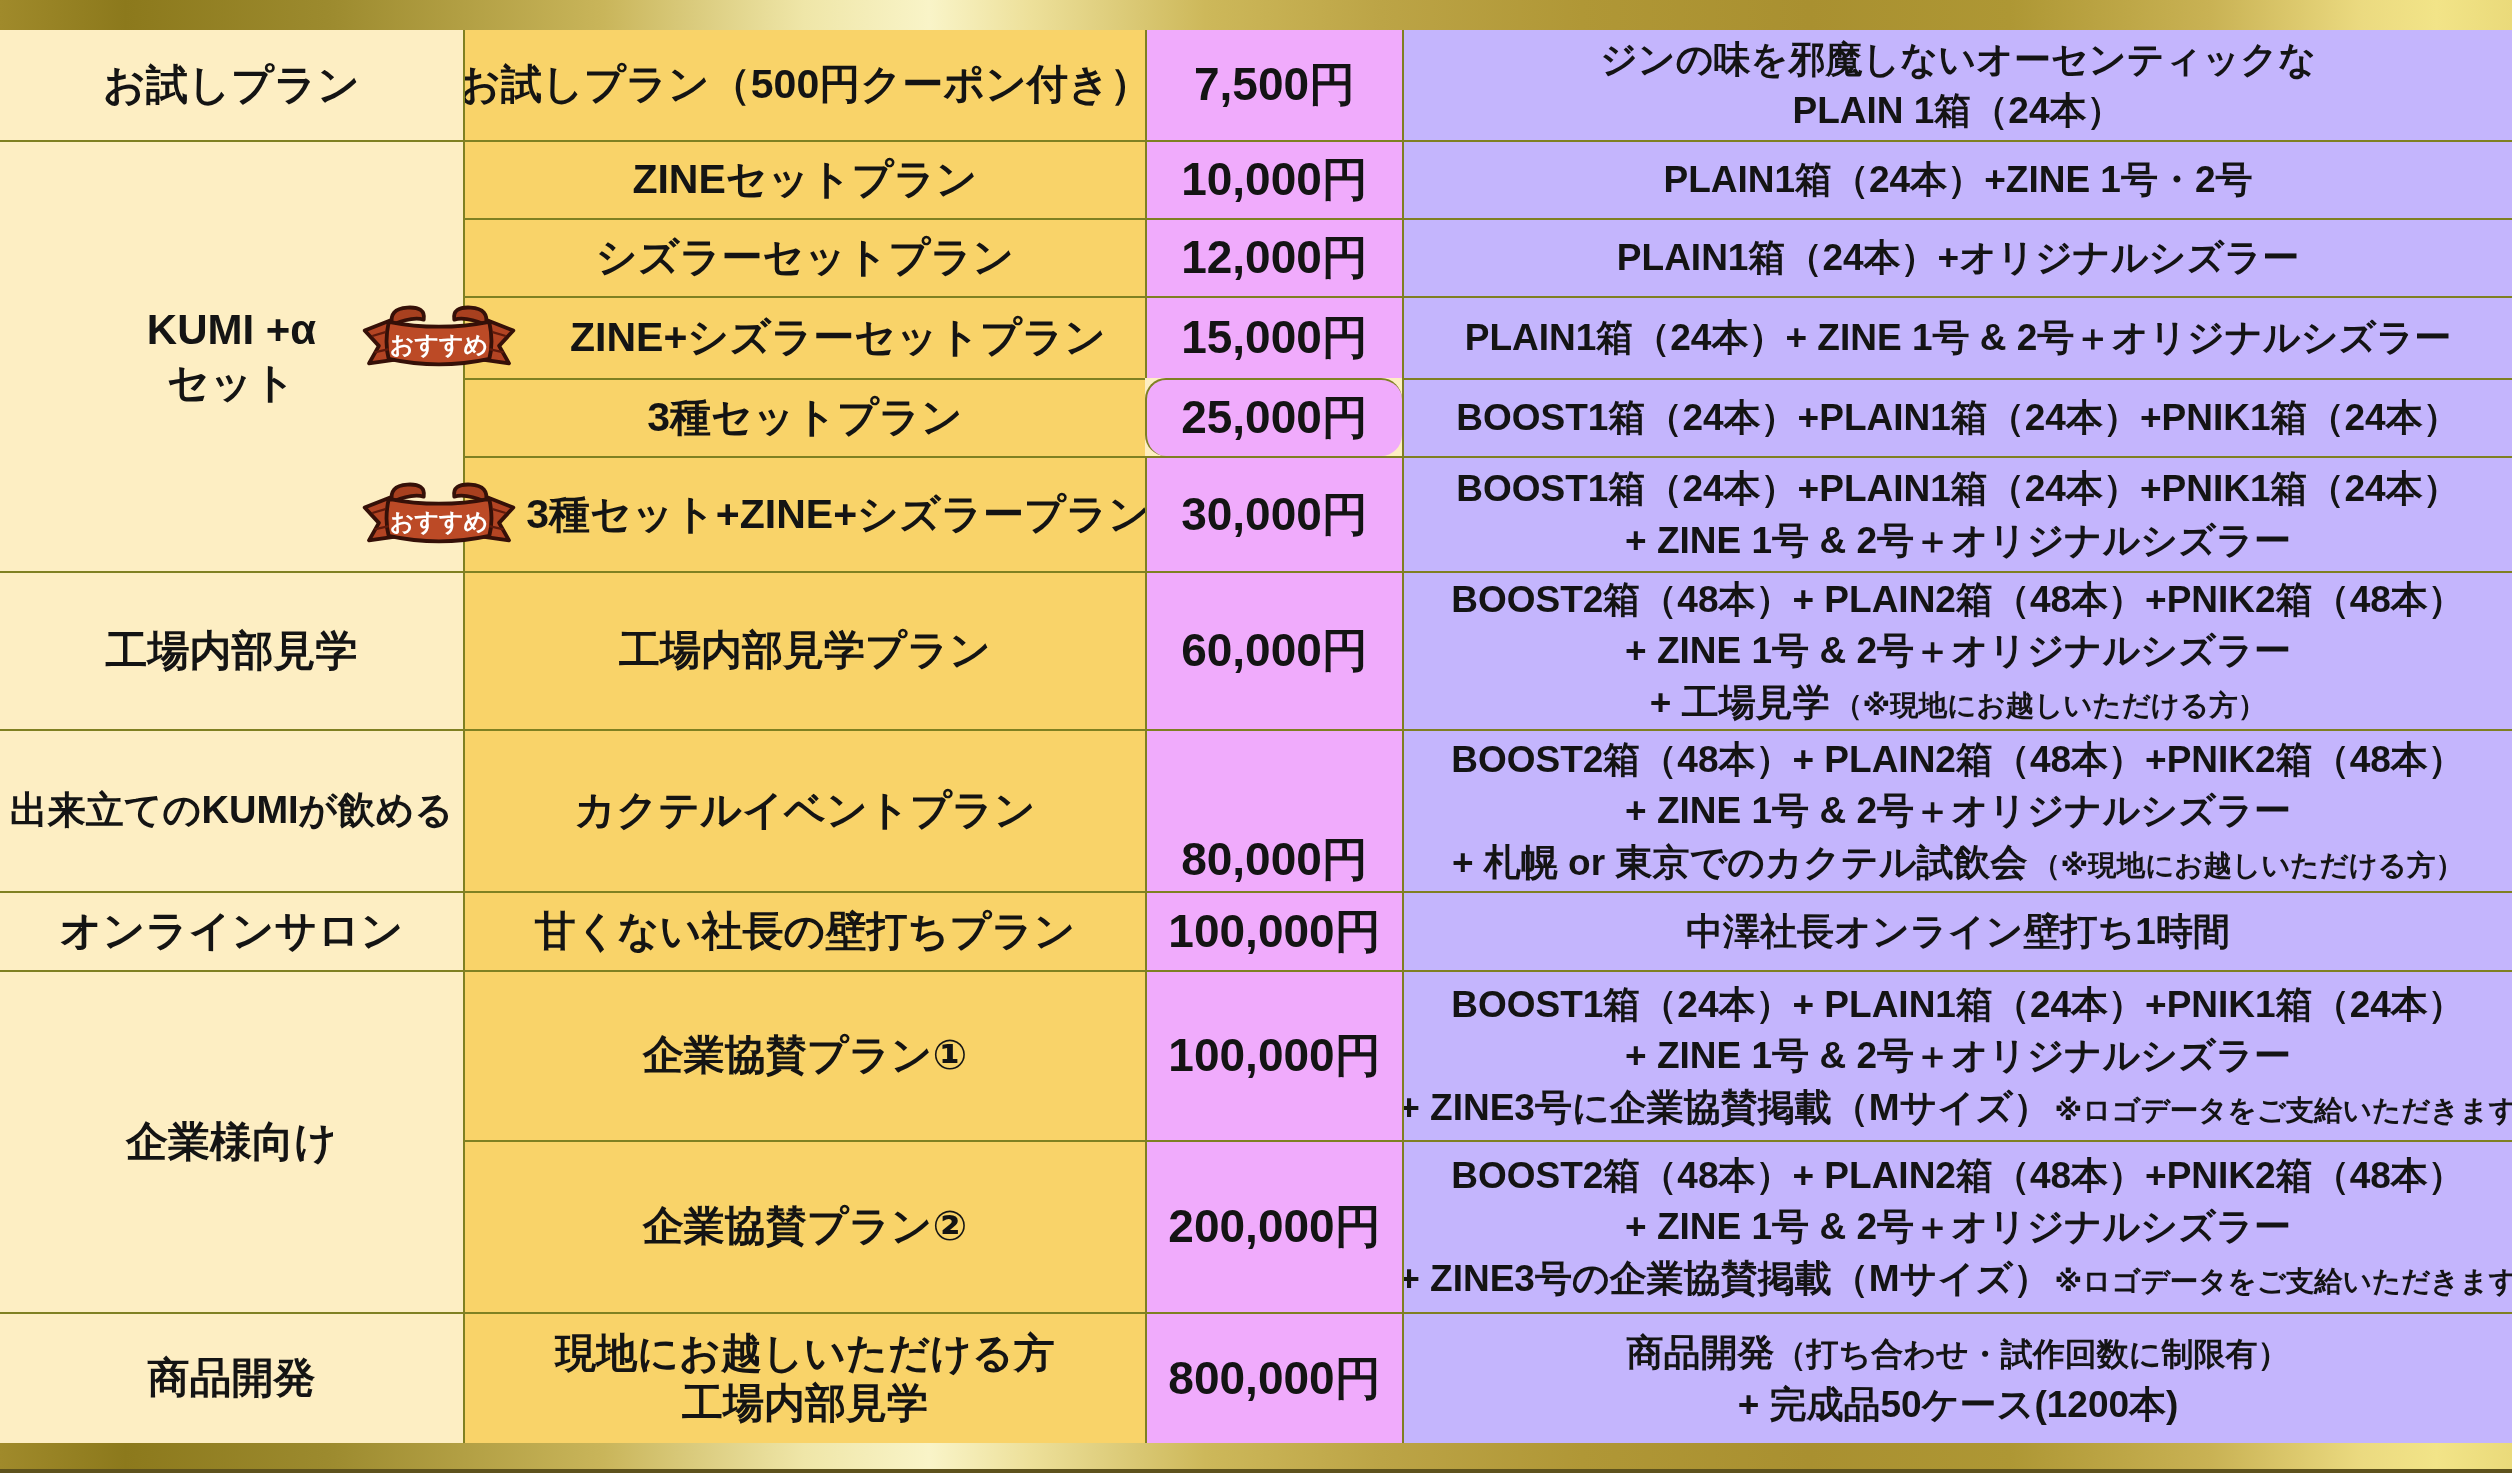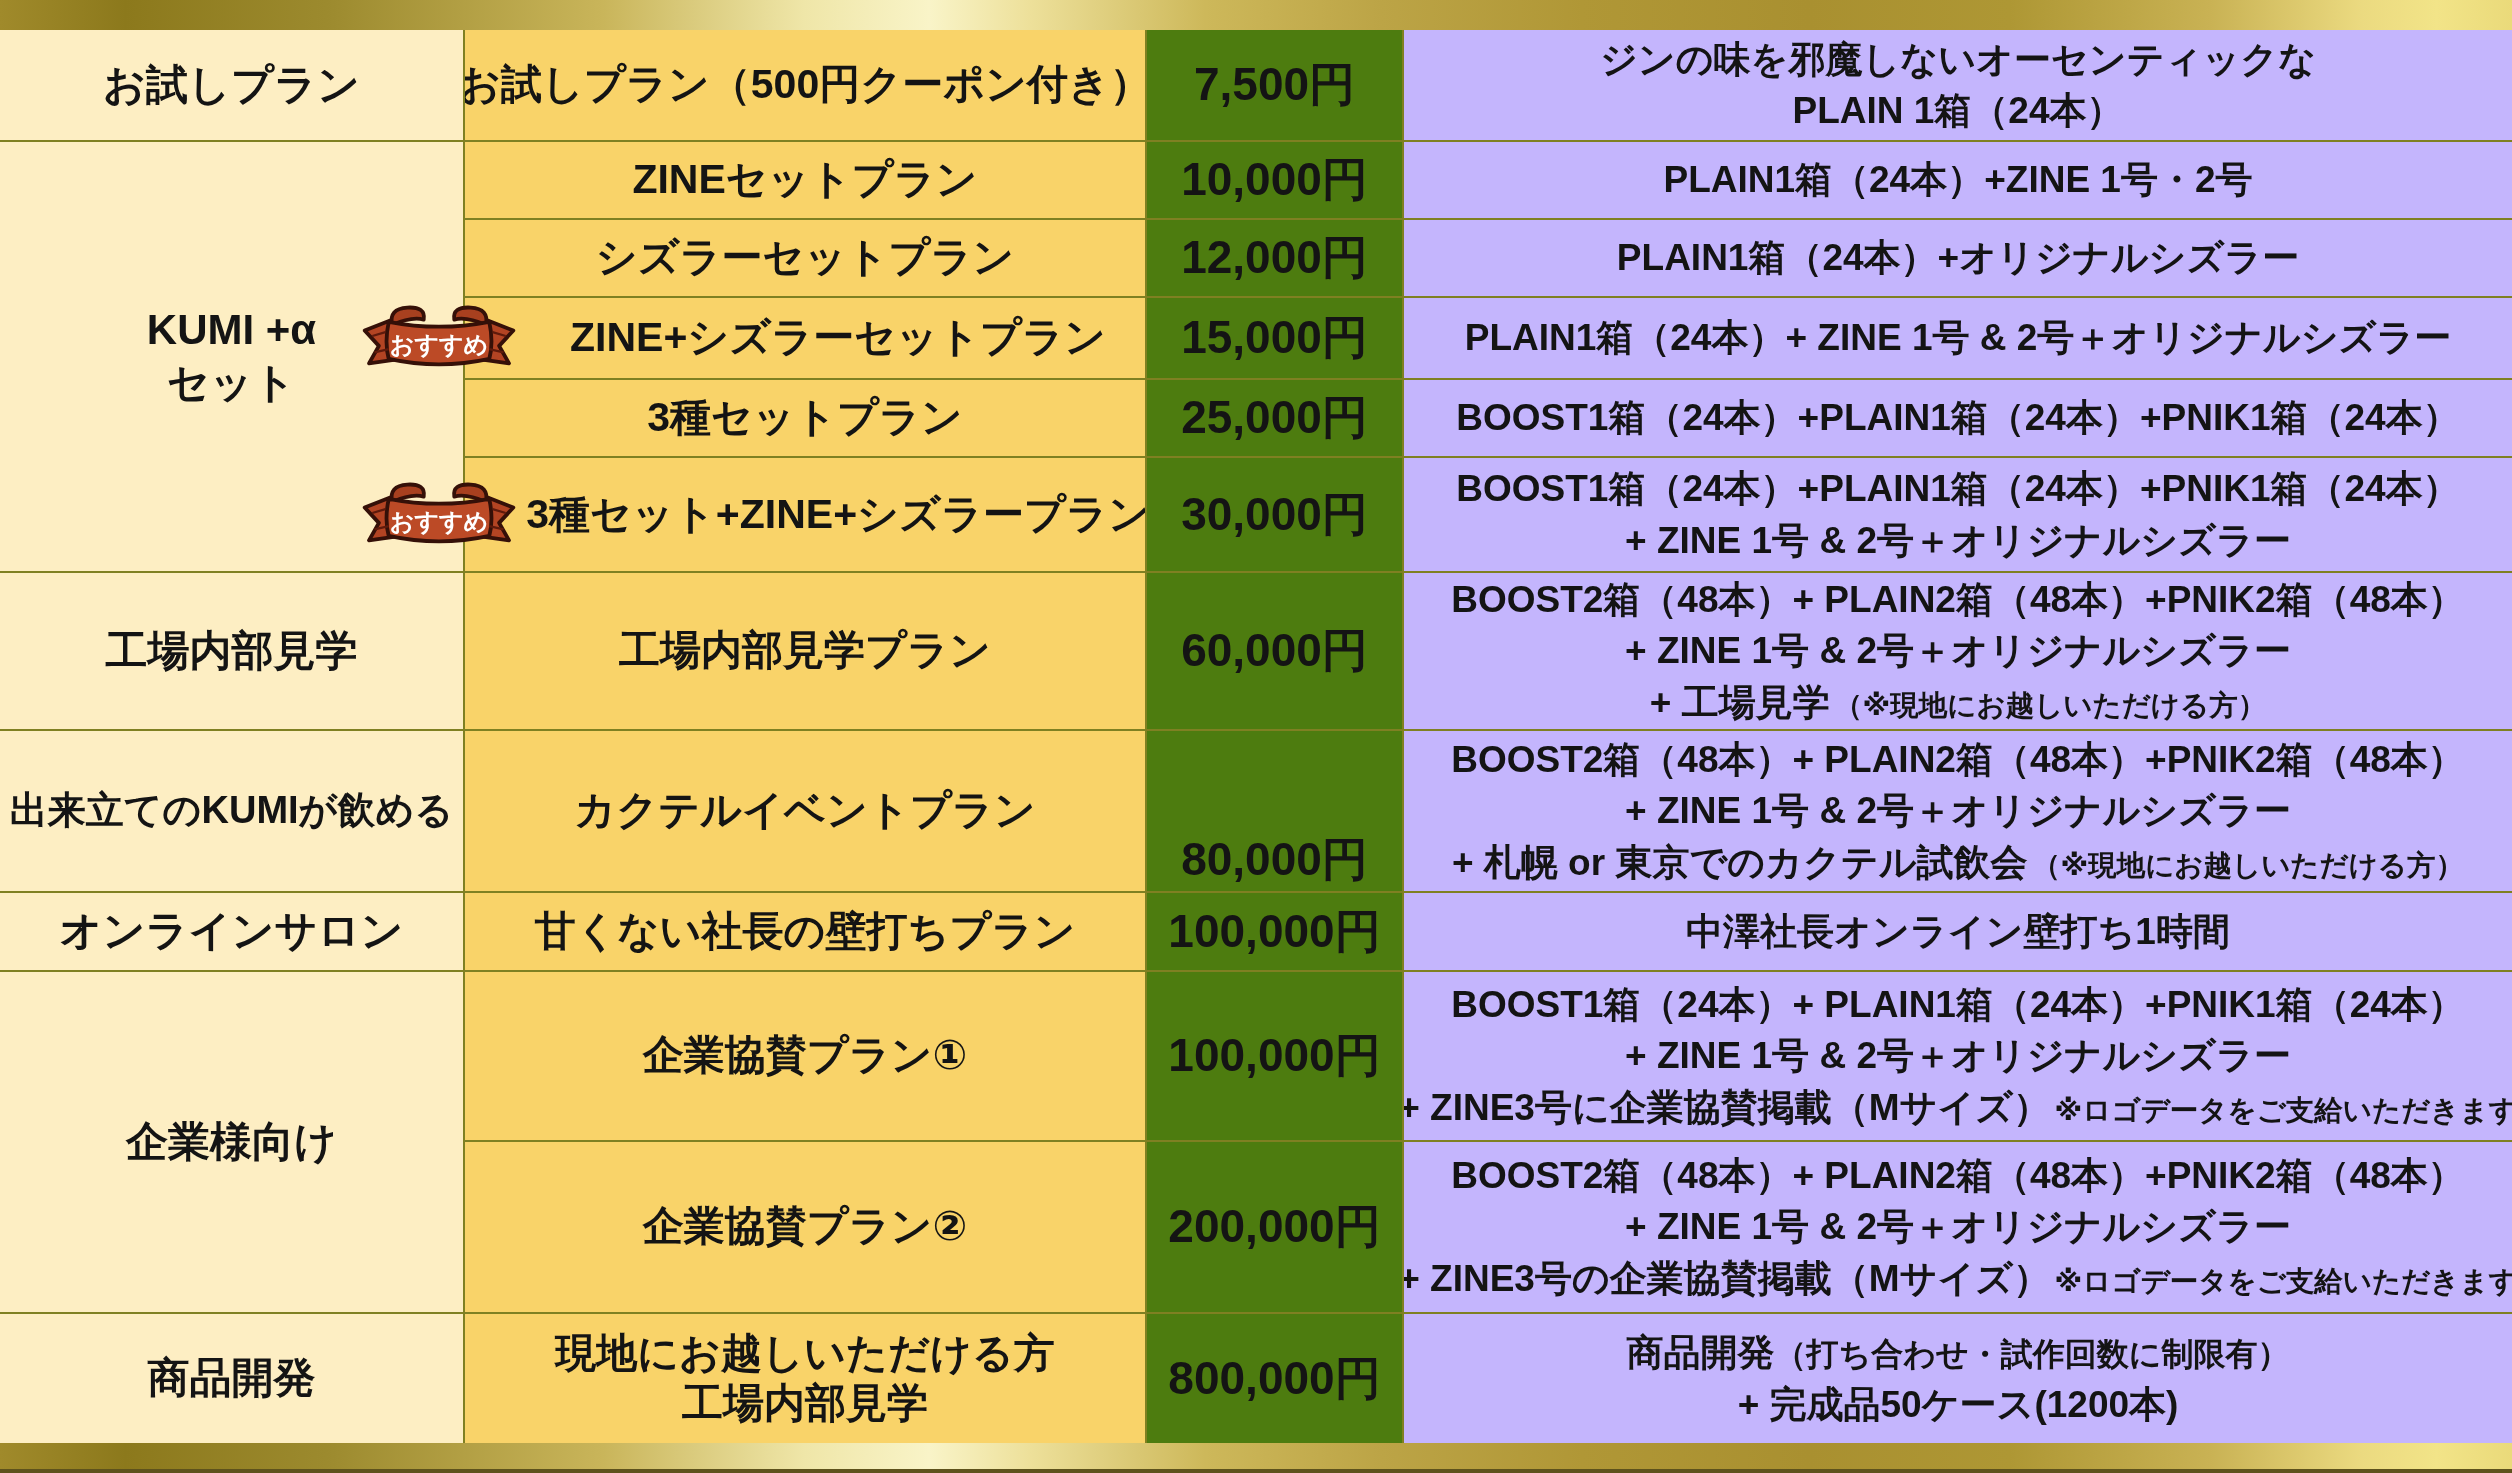--- a/index.html
+++ b/index.html
@@ -29,21 +29,21 @@
     box-sizing:border-box;
     display:flex;align-items:center;justify-content:center;
     flex-direction:column;text-align:center;
     overflow:hidden;
   }
   .bt{border-top:2.2px solid #7F8022;}
   .bl{border-left:2.2px solid #7F8022;}
   .cat{background:#FDEEC3;font-size:42px;line-height:1.25;}
   .plan{background:#F9D369;font-size:41px;line-height:1.2;white-space:nowrap;}
   .plan.withbadge{padding-left:66px;}
-  .price{background:#4d7c0f;font-size:46px;white-space:nowrap;}
+  .price{background:#f0abfc;font-size:46px;white-space:nowrap;}
   .desc{background:#c4b5fd;font-size:37px;line-height:1.38;}
   .dline{white-space:nowrap;}
   .note{font-size:28.5px;font-weight:700;margin-left:4.4px;}
   .mnote{font-size:32px;font-weight:700;}
   .ribbon{position:absolute;width:164px;height:68px;left:357px;}
   .ribbon.pos1{top:302px;}
   .ribbon.pos2{top:479px;}
 </style>
 </head>
 <body>
@@ -114,21 +114,21 @@
     <div class="cell price bl bt" style="grid-column:3;grid-row:4;">
       <div>15,000円</div>
     </div>
     <div class="cell desc bl bt" style="grid-column:4;grid-row:4;">
       <div class="dline">PLAIN1箱（24本）+ ZINE 1号 &amp; 2号＋オリジナルシズラー</div>
     </div>
 
     <div class="cell plan bl bt" style="grid-column:2;grid-row:5;">
       <div>3種セットプラン</div>
     </div>
-    <div class="cell price bl bt" style="grid-column:3;grid-row:5;">
+    <div class="cell price bl bt" style="grid-column:3;grid-row:5;border-radius:21px;">
       <div>25,000円</div>
     </div>
     <div class="cell desc bl bt" style="grid-column:4;grid-row:5;">
       <div class="dline">BOOST1箱（24本）+PLAIN1箱（24本）+PNIK1箱（24本）</div>
     </div>
 
     <div class="cell plan bl bt withbadge" style="grid-column:2;grid-row:6;">
       <div>3種セット+ZINE+シズラープラン</div>
     </div>
     <div class="cell price bl bt" style="grid-column:3;grid-row:6;">

